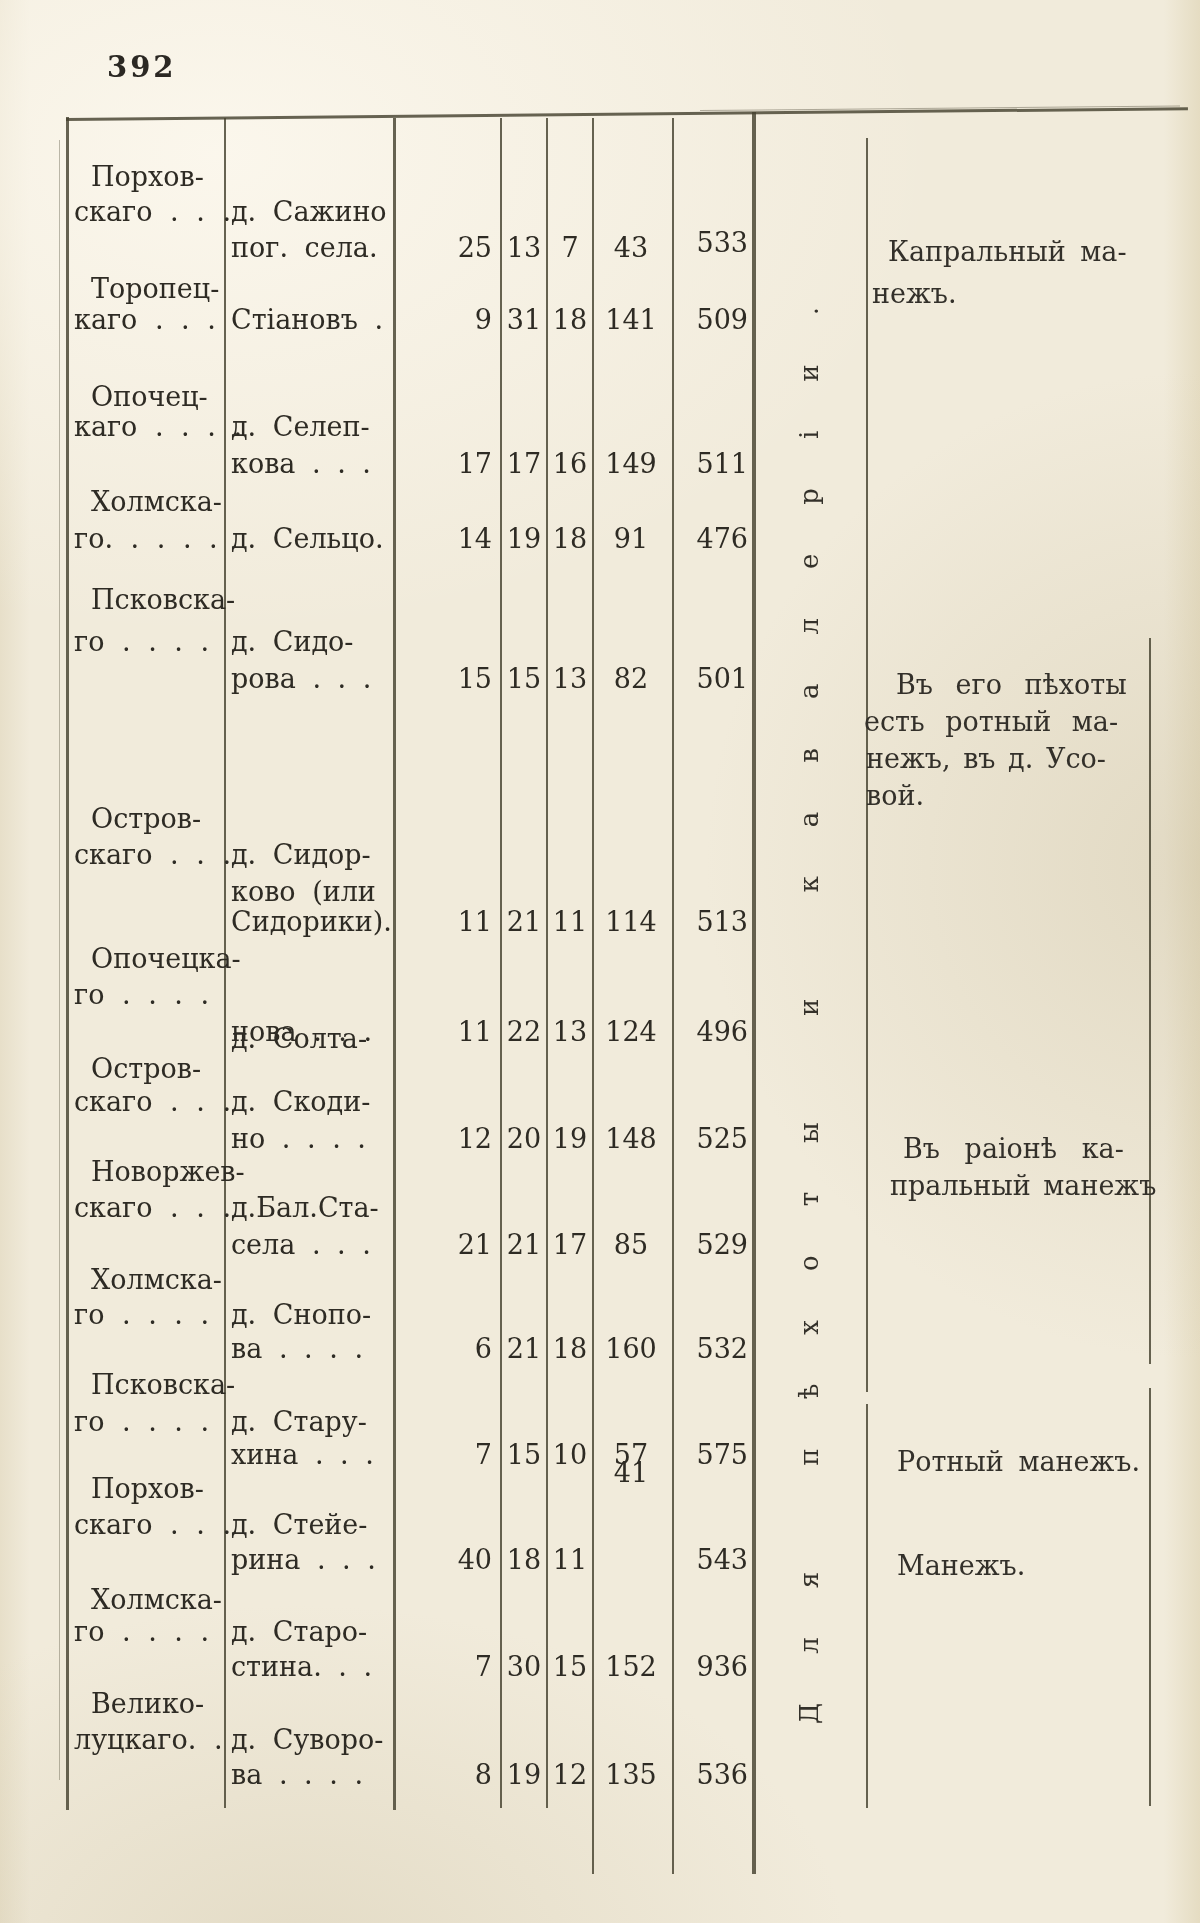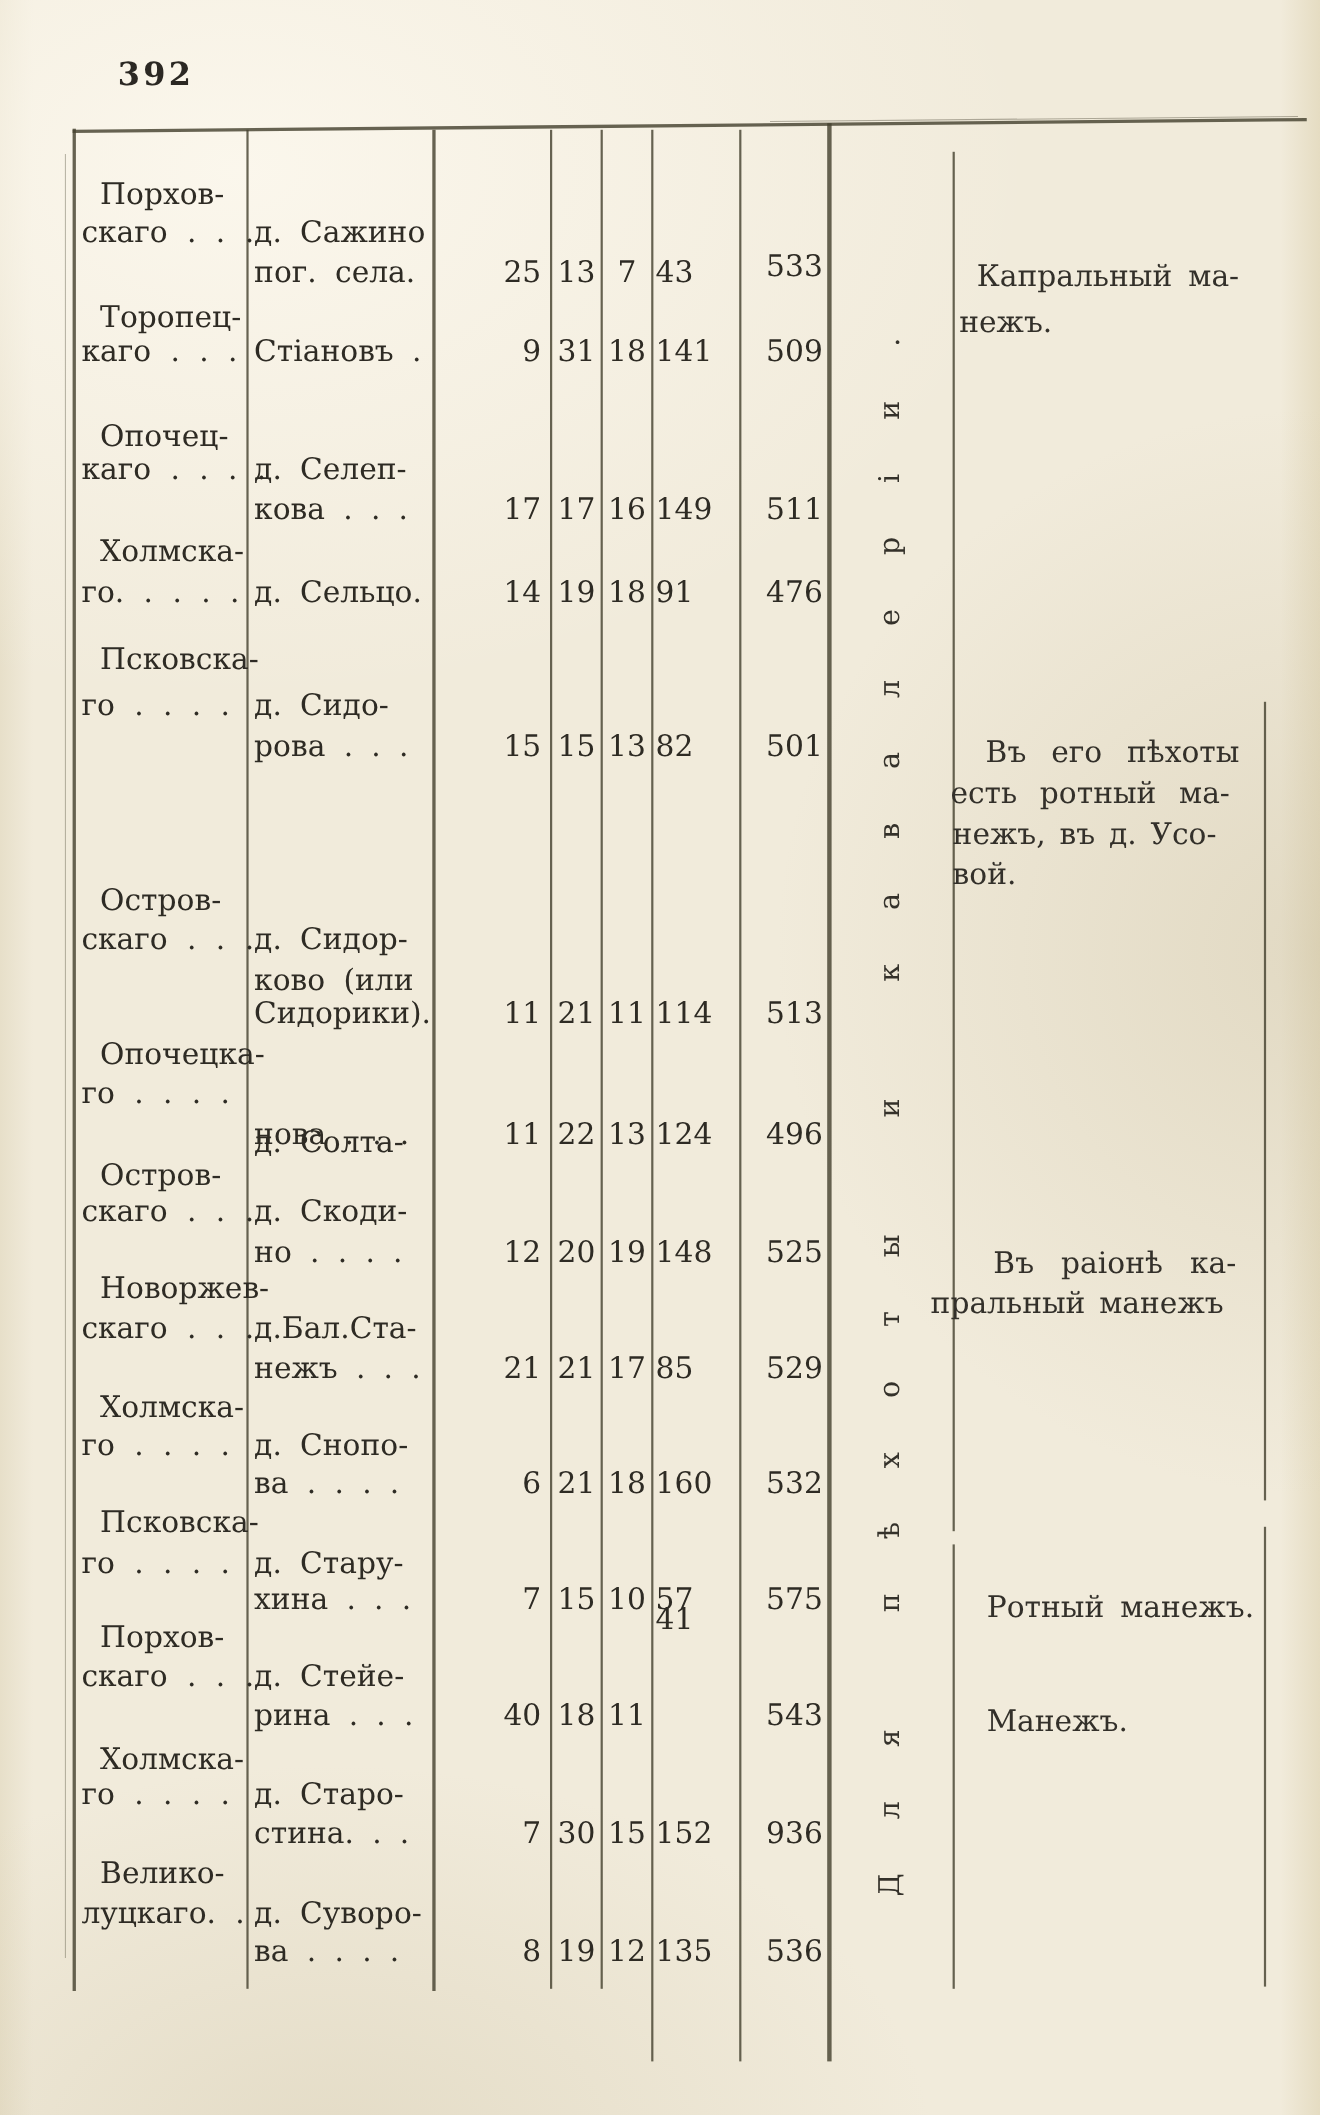--- a/index.html
+++ b/index.html
@@ -13,21 +13,21 @@
       linear-gradient(90deg,#e7dfc9 0%,#f1ebdb 2.5%,#f1ebdb 97%,#e5dcc2 100%),
       #f0e9d8;
   }
   .t{position:absolute;font-size:27px;line-height:30px;white-space:nowrap;}
   .d{left:74px;width:150px;word-spacing:9px;}
   .d.i{left:91px;}
   .v{left:231px;width:164px;word-spacing:8px;}
   .n1{left:398px;width:94px;text-align:right;}
   .n2{left:503px;width:42px;text-align:center;}
   .n3{left:550px;width:40px;text-align:center;}
-  .n4{left:596px;width:70px;text-align:left;}
+  .n4{left:596px;width:70px;text-align:center;}
   .n5{left:676px;width:72px;text-align:right;}
   .note{color:#33302a;}
   .pgnum{position:absolute;left:107px;top:50px;font-size:29px;font-weight:bold;letter-spacing:3px;color:#2b2823;}
   .vr,.hr{position:absolute;background:#46422f;opacity:.82;}
   .rot{
     position:absolute;left:794px;top:1724px;width:1475px;
     transform:rotate(-90deg);transform-origin:0 0;
     font-size:26px;letter-spacing:49px;white-space:nowrap;color:#34312a;
   }
 </style>
@@ -131,21 +131,21 @@
   <div class="t v" style="top:1124px">но . . . .</div>
   <div class="t n1" style="top:1124px">12</div>
   <div class="t n2" style="top:1124px">20</div>
   <div class="t n3" style="top:1124px">19</div>
   <div class="t n4" style="top:1124px">148</div>
   <div class="t n5" style="top:1124px">525</div>
 
   <div class="t d i" style="top:1157px">Новоржев-</div>
   <div class="t d" style="top:1193px">скаго . . .</div>
   <div class="t v" style="top:1193px">д.Бал.Ста-</div>
-  <div class="t v" style="top:1230px">нежъ . . .</div>
+  <div class="t v" style="top:1230px">села . . .</div>
   <div class="t n1" style="top:1230px">21</div>
   <div class="t n2" style="top:1230px">21</div>
   <div class="t n3" style="top:1230px">17</div>
   <div class="t n4" style="top:1230px">85</div>
   <div class="t n5" style="top:1230px">529</div>
 
   <div class="t d i" style="top:1265px">Холмска-</div>
   <div class="t d" style="top:1300px">го . . . .</div>
   <div class="t v" style="top:1300px">д. Снопо-</div>
   <div class="t v" style="top:1334px">ва . . . .</div>
@@ -197,19 +197,19 @@
 
   <div class="t note" style="top:237px;left:888px;word-spacing:6px;">Капральный ма-</div>
   <div class="t note" style="top:279px;left:872px;">нежъ.</div>
 
   <div class="t note" style="top:670px;left:896px;word-spacing:14px;">Въ его пѣхоты</div>
   <div class="t note" style="top:707px;left:864px;word-spacing:12px;">есть ротный ма-</div>
   <div class="t note" style="top:744px;left:866px;word-spacing:4px;">нежъ, въ д. Усо-</div>
   <div class="t note" style="top:781px;left:866px;">вой.</div>
 
   <div class="t note" style="top:1134px;left:903px;word-spacing:16px;">Въ раіонѣ ка-</div>
-  <div class="t note" style="top:1171px;left:846px;word-spacing:4px;">пральный манежъ</div>
+  <div class="t note" style="top:1171px;left:890px;word-spacing:4px;">пральный манежъ</div>
 
   <div class="t note" style="top:1447px;left:897px;word-spacing:6px;">Ротный манежъ.</div>
 
   <div class="t note" style="top:1551px;left:897px;">Манежъ.</div>
 
 </div>
 
 </body></html>

